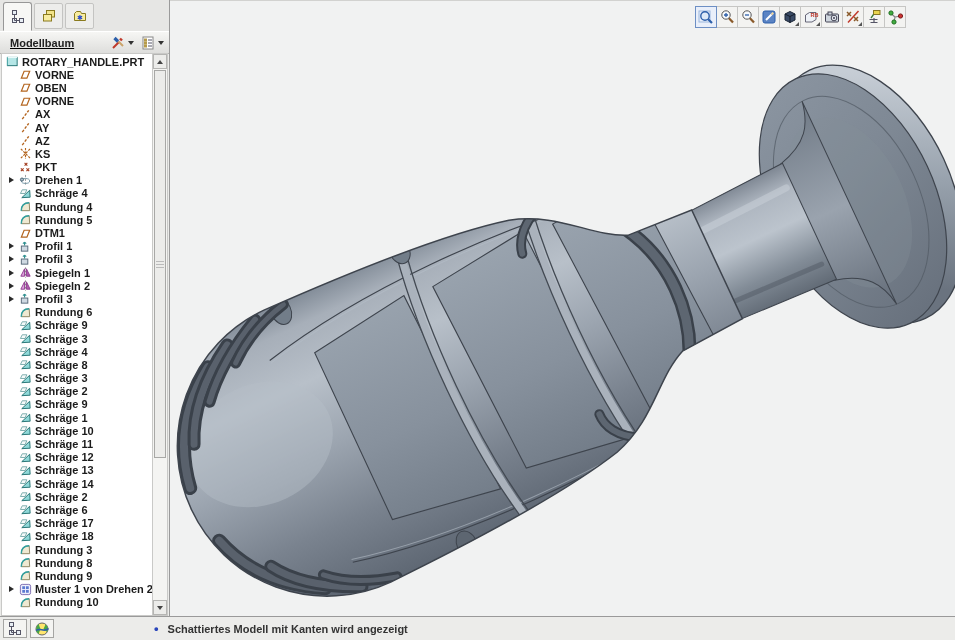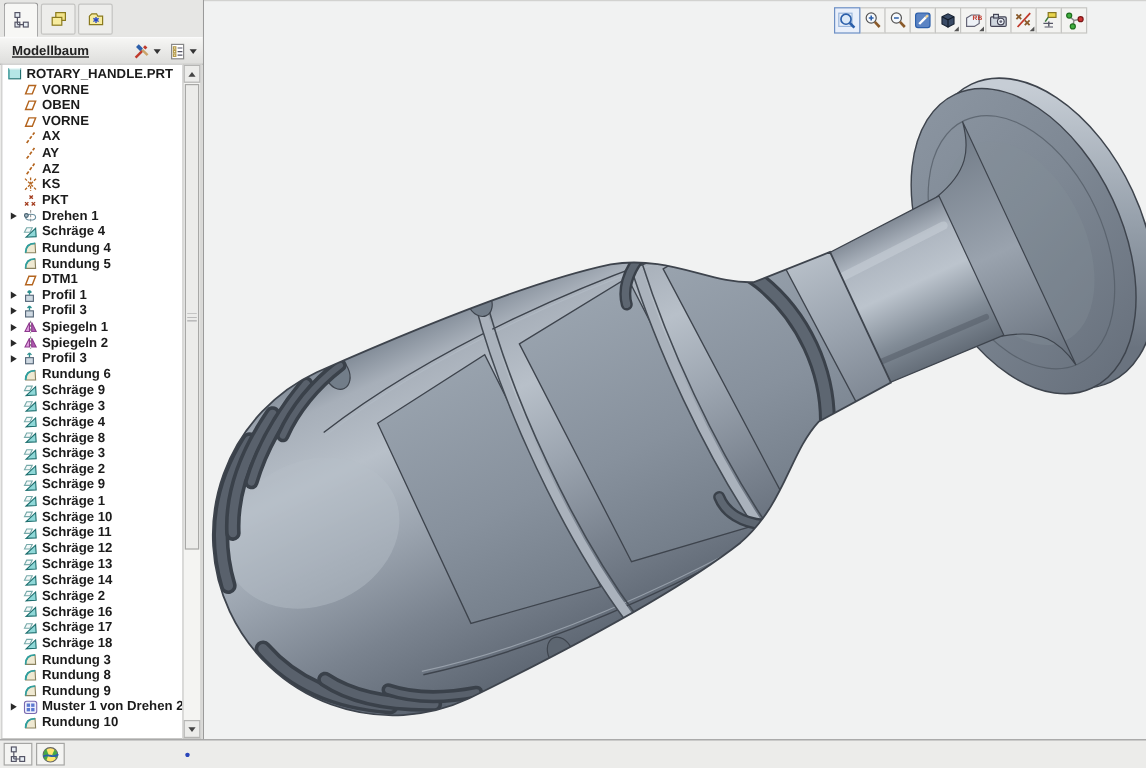--- a/index.html
+++ b/index.html
@@ -470,21 +470,21 @@
         <span class="t-label">Schräge 2</span>
       </div>
       <div class="tree-row">
         <span class="slot arrowslot"></span>
         <span class="t-icon slot">
           <svg width="13" height="13" viewBox="0 0 14 14">
             <path d="M3.5 3 h5 l-2 4 h-5 Z" fill="#f4f9f9" stroke="#7aa"></path>
             <path d="M3 11.5 L11.5 3.5 L12 11 Z" fill="#8fd8d8" stroke="#1f6f6f"></path>
           </svg>
         </span>
-        <span class="t-label">Schräge 16</span>
+        <span class="t-label">Schräge 6</span>
       </div>
       <div class="tree-row">
         <span class="slot arrowslot"></span>
         <span class="t-icon slot">
           <svg width="13" height="13" viewBox="0 0 14 14">
             <path d="M3.5 3 h5 l-2 4 h-5 Z" fill="#f4f9f9" stroke="#7aa"></path>
             <path d="M3 11.5 L11.5 3.5 L12 11 Z" fill="#8fd8d8" stroke="#1f6f6f"></path>
           </svg>
         </span>
         <span class="t-label">Schräge 17</span>
@@ -821,14 +821,15 @@
             <circle cx="8" cy="8" r="6" fill="#ffe66e" stroke="#666"></circle>
             <path d="M4.5 3 A6.5 6.5 0 0 0 4.5 13 L6.5 8 Z" fill="#47a847"></path>
             <path d="M11.5 3.5 A6 6 0 0 1 13 11 L9.5 8 Z" fill="#47a847"></path>
             <path d="M2 9.5 C6 6 10 12 14.5 7.5" stroke="#2c5faa" fill="none" stroke-width="1.6"></path>
           </svg>
         </span>
       </div>
     </span>
   <span class="st-msg">
     <span class="st-bullet">•</span>
+    <span>Schattiertes Modell mit Kanten wird angezeigt</span>
   </span>
 </div>
 
 </body></html>

